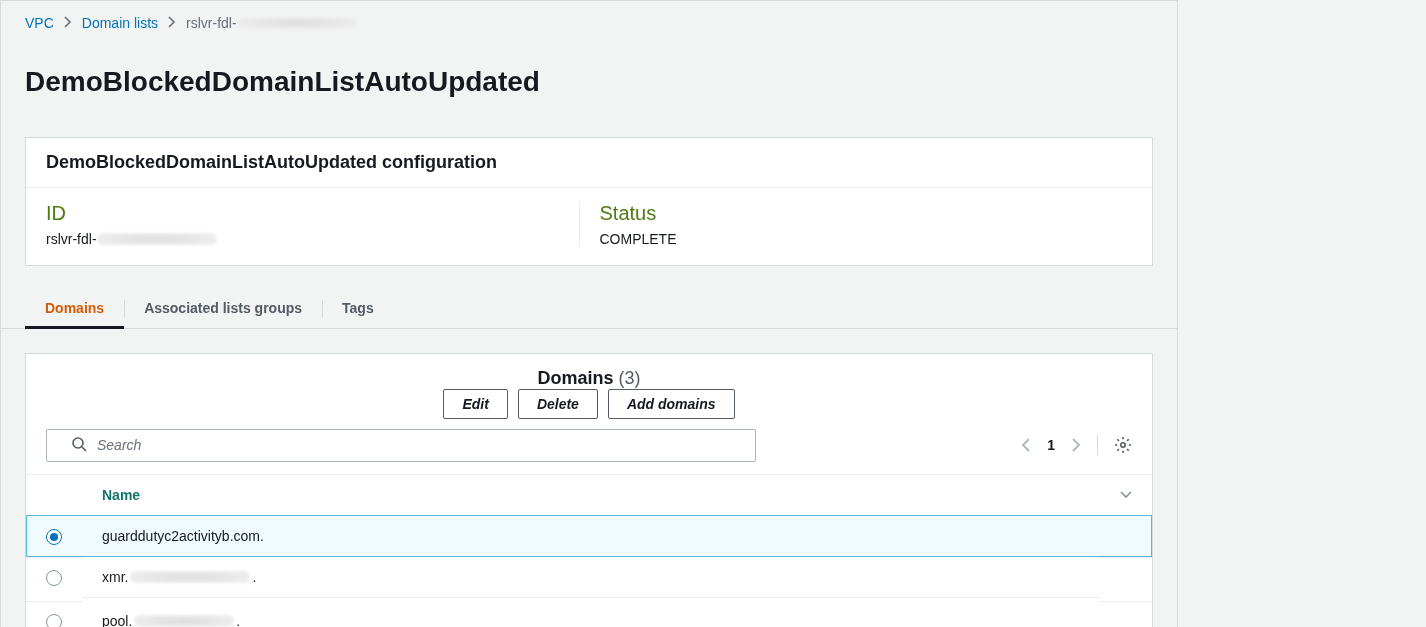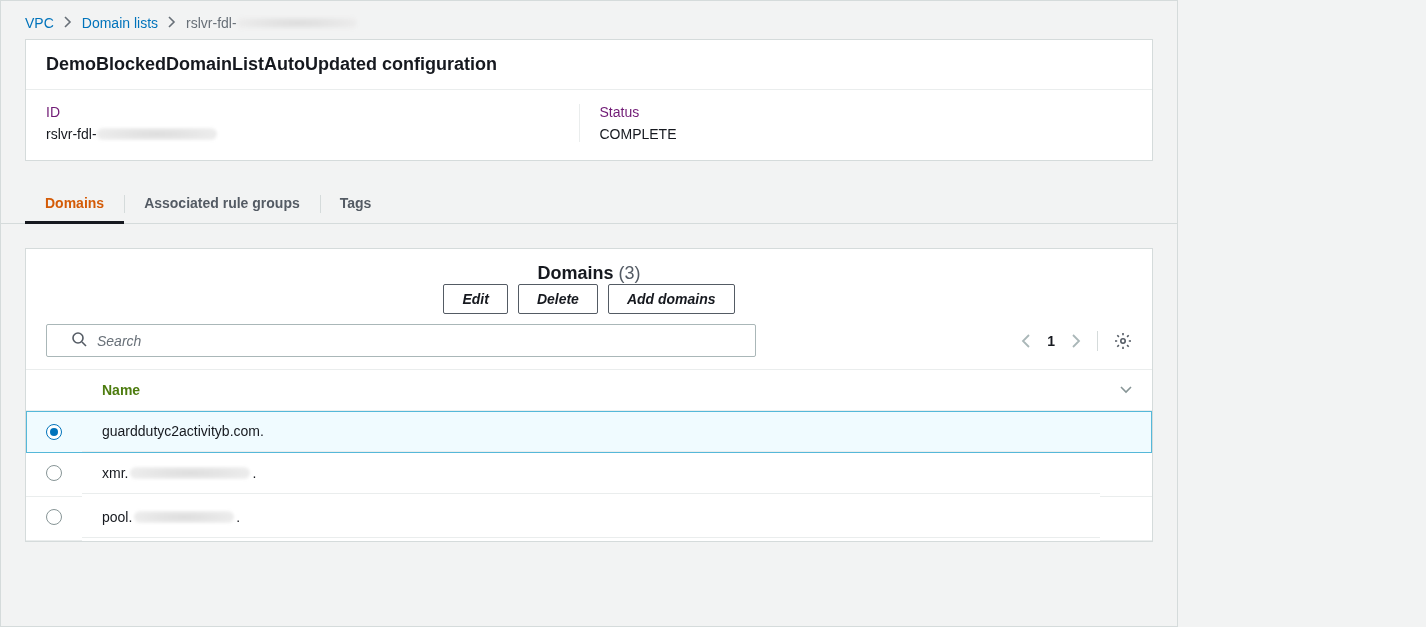--- a/index.html
+++ b/index.html
@@ -56,21 +56,21 @@
     font-size: 18px;
     font-weight: 700;
     border-bottom: 1px solid #eaeded;
   }
   .panel-body {
     display: flex;
     padding: 14px 20px 18px 20px;
   }
   .col { flex: 1; }
   .col + .col { border-left: 1px solid #eaeded; padding-left: 20px; }
-  .kv-label { color: #701a75; font-size: 14px; padding-bottom: 6px; }
+  .kv-label { color: #4d7c0f; font-size: 20px; padding-bottom: 6px; }
   .kv-value { color: #16191f; font-size: 14px; display: flex; align-items: center; gap: 0; }
 
   
   .tabs {
     display: flex;
     align-items: stretch;
     padding: 0 24px;
     border-bottom: 1px solid #d5dbdb;
     gap: 0;
   }
@@ -168,21 +168,21 @@
 
   
   table.domains {
     width: 100%;
     border-collapse: collapse;
     font-size: 14px;
   }
   table.domains thead th {
     text-align: left;
     font-weight: 700;
-    color: #4d7c0f;
+    color: #0f766e;
     padding: 12px 20px;
     border-top: 1px solid #eaeded;
     border-bottom: 1px solid #eaeded;
     background: #ffffff;
   }
   table.domains thead th.radio-col { width: 56px; }
   table.domains thead th.caret-col { width: 40px; text-align: right; color:#879596; }
   table.domains tbody td {
     padding: 12px 20px;
     border-bottom: 1px solid #eaeded;
@@ -236,41 +236,42 @@
       <svg width="8" height="12" viewBox="0 0 8 12">
           <path d="M1 1l5 5-5 5" fill="none" stroke="#687078" stroke-width="1.6"></path>
         </svg>
     </span>
     <span class="breadcrumb-current">
       <span>rslvr-fdl-</span>
         <span class="redact"></span>
     </span>
   </nav>
 
+  <h1 class="page-title">DemoBlockedDomainListAutoUpdated</h1>
 
   <section class="panel">
     <div class="panel-header">DemoBlockedDomainListAutoUpdated configuration</div>
     <div class="panel-body">
       <div class="col">
         <div class="kv-label">ID</div>
         <div class="kv-value">
           <span>rslvr-fdl-</span>
             <span class="redact"></span>
         </div>
       </div>
       <div class="col">
         <div class="kv-label">Status</div>
         <div class="kv-value">COMPLETE</div>
       </div>
     </div>
   </section>
 
   <div class="tabs">
     <div class="tab active">Domains</div>
-    <div class="tab">Associated rule groups</div>
+    <div class="tab">Associated lists groups</div>
     <div class="tab">Tags</div>
   </div>
 
   <section class="domains-panel">
     <div class="dp-header">
       <div class="dp-title">
         <span>Domains</span>
         <span class="count">(3)</span>
       </div>
       <div class="dp-actions">

